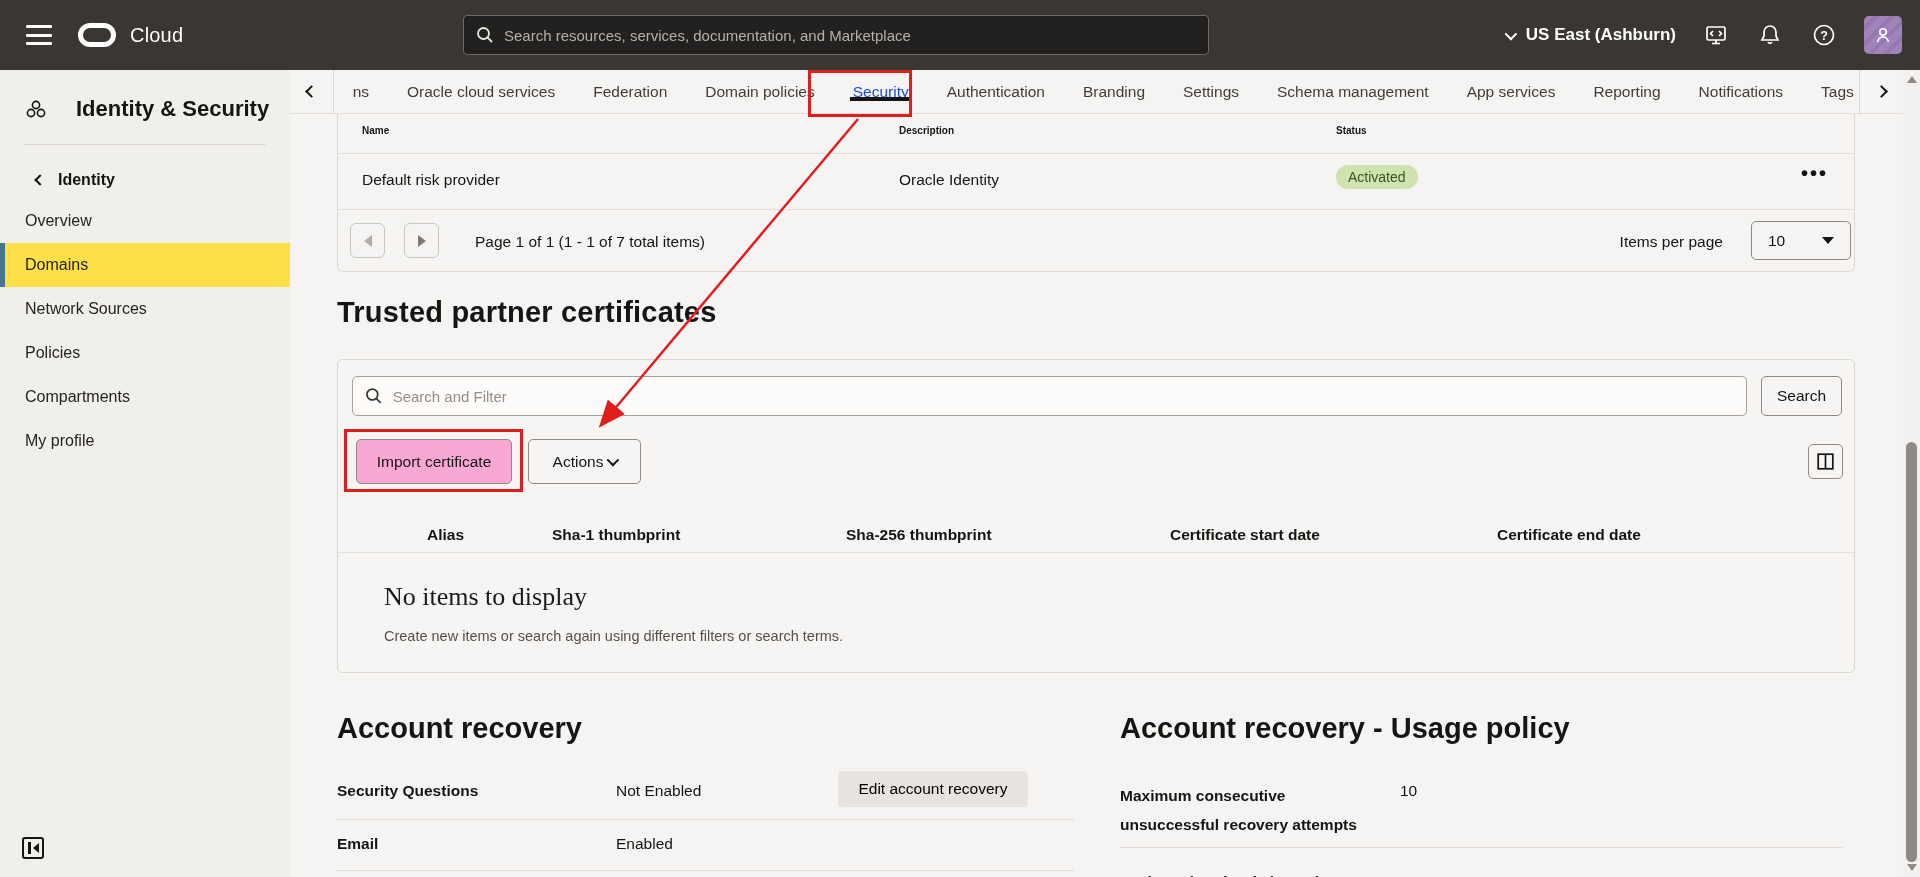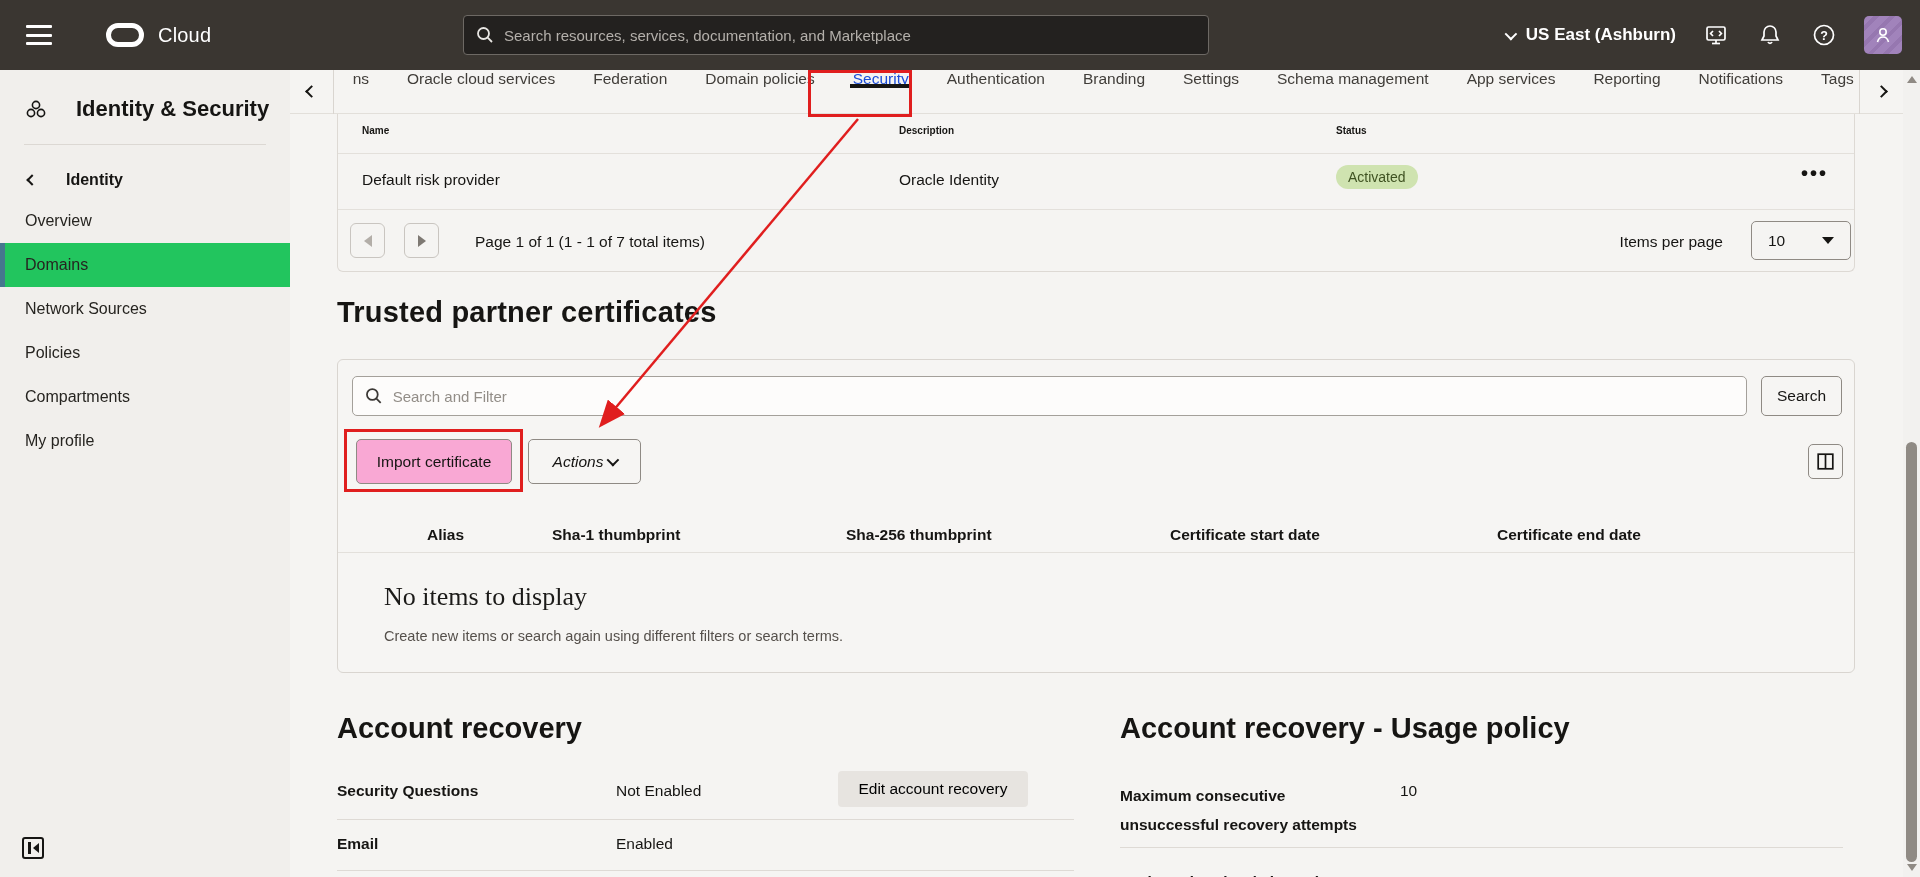--- a/index.html
+++ b/index.html
@@ -4,53 +4,53 @@
 <style>
   * { margin:0; padding:0; box-sizing:border-box; }
   html,body { width:1920px; height:877px; overflow:hidden; }
   body { font-family:"Liberation Sans", sans-serif; background:#f5f4f2; color:#161513; }
   .page { position:relative; width:1920px; height:877px; }
 
   
   .topbar { position:absolute; left:0; top:0; width:1920px; height:70px; background:#3a3631; display:flex; align-items:center; z-index:30; }
   .hamburger { width:26px; height:20px; margin-left:26px; display:flex; flex-direction:column; justify-content:space-between; cursor:pointer; }
   .hamburger span { display:block; height:3px; background:#fff; border-radius:1px; }
-  .brand { display:flex; align-items:center; margin-left:54px; }
+  .brand { display:flex; align-items:center; margin-left:26px; }
   .o-logo { width:38px; height:24px; border:5px solid #fff; border-radius:13px; }
   .brand-name { color:#fff; font-size:20px; font-weight:500; margin-left:14px; letter-spacing:.2px; }
   .hdr-search { position:absolute; left:463px; top:15px; width:746px; height:40px; background:#23211f; border:1px solid #6d6964; border-radius:4px; display:flex; align-items:center; padding:0 12px; }
   .hdr-search svg { flex:none; }
   .hdr-search input { background:transparent; border:none; outline:none; color:#e8e6e3; font-size:15px; margin-left:10px; width:100%; font-family:"Liberation Sans",sans-serif; }
   .hdr-search input::placeholder { color:#b4b0ab; }
   .hdr-right { position:absolute; right:18px; top:0; height:70px; display:flex; align-items:center; gap:26px; }
   .region { display:flex; align-items:center; gap:12px; color:#fff; font-size:17px; font-weight:bold; cursor:pointer; }
   .chev { display:inline-block; width:9px; height:9px; border-right:2px solid; border-bottom:2px solid; }
   .chev.down { transform:rotate(45deg) translateY(-2px); }
   .chev.left { transform:rotate(135deg); }
   .chev.right { transform:rotate(-45deg); }
   .hdr-icon { width:28px; height:28px; display:flex; align-items:center; justify-content:center; cursor:pointer; }
   .avatar { width:38px; height:38px; border-radius:5px; background:repeating-linear-gradient(135deg,#a183bb 0 7px,#9677b0 7px 11px); display:flex; align-items:center; justify-content:center; cursor:pointer; }
 
   
   .sidebar { position:absolute; left:0; top:70px; width:290px; bottom:0; background:#f1efec; z-index:20; }
   .sb-title { display:flex; align-items:center; gap:28px; padding:26px 0 22px 24px; font-size:22px; font-weight:bold; }
   .sb-sep { height:1px; background:#dcd8d3; margin:0 0 0 24px; width:242px; }
-  .sb-back { display:flex; align-items:center; gap:30px; padding:26px 0 10px 28px; font-size:16px; font-weight:bold; cursor:pointer; }
+  .sb-back { display:flex; align-items:center; gap:14px; padding:26px 0 10px 36px; font-size:16px; font-weight:bold; cursor:pointer; }
   .sb-back .chev { width:8px; height:8px; border-width:2px; }
   .sb-item { font-size:16px; color:#262420; padding:13px 0 13px 25px; cursor:pointer; position:relative; }
-  .sb-item.selected { background:#22c55e; border-left:5px solid #45788e; padding-left:20px; font-weight:400; }
+  .sb-item.selected { background:#fde047; border-left:5px solid #45788e; padding-left:20px; font-weight:400; }
   .sb-bottom-icon { position:absolute; left:22px; bottom:18px; width:22px; height:22px; border:2px solid #161513; border-radius:3px; display:flex; align-items:center; gap:2px; justify-content:center; cursor:pointer; }
   .sb-bottom-icon .bar { width:3px; height:12px; background:#161513; }
   .sb-bottom-icon .tri { width:0; height:0; border-top:5px solid transparent; border-bottom:5px solid transparent; border-right:6px solid #161513; }
 
   
   .tabbar { position:absolute; left:290px; top:70px; right:17px; height:44px; background:#f5f4f2; display:flex; align-items:center; border-bottom:1px solid #e2dfda; z-index:10; }
   .tab-nav-btn { width:44px; height:44px; display:flex; align-items:center; justify-content:center; cursor:pointer; border-right:1px solid #d9d5d0; color:#161513; }
   .tab-nav-btn.fwd { border-right:none; border-left:1px solid #d9d5d0; margin-left:auto; }
-  .tabs { display:flex; align-items:flex-start; height:44px; overflow:hidden; }
+  .tabs { display:flex; align-items:center; height:44px; overflow:hidden; }
   .tab { display:flex; align-items:center; padding:0 19px; font-size:15.5px; color:#403d39; cursor:pointer; white-space:nowrap; position:relative; }
   .tab.active { color:#1d4ed8; font-weight:400; }
   .tab.active::after { content:""; position:absolute; left:16px; right:16px; bottom:0; height:4px; background:#161513; }
 
   
   .content { position:absolute; left:290px; top:114px; right:17px; bottom:0; background:#f5f4f2; overflow:hidden; }
 
   .panel1 { position:absolute; left:47px; top:0; width:1518px; height:158px; border:1px solid #ddd9d4; border-top:none; border-radius:0 0 6px 6px; }
   .t-headrow { position:absolute; left:0; top:0; right:0; height:39px; }
   .t-headrow .th { position:absolute; top:11px; font-size:10px; font-weight:bold; }
@@ -71,21 +71,21 @@
 
   .section-h { position:absolute; left:47px; font-size:29px; font-weight:bold; letter-spacing:.2px; }
 
   .card { position:absolute; left:47px; top:245px; width:1518px; height:314px; border:1px solid #d9d5d0; border-radius:6px; background:#f6f5f3; }
   .card-search { position:absolute; left:14px; top:16px; width:1395px; height:40px; background:#fdfcfb; border:1px solid #a4a09a; border-radius:5px; display:flex; align-items:center; padding:8px 12px; }
   .card-search input { border:none; outline:none; background:transparent; font-size:15px; margin-left:10px; width:100%; font-family:"Liberation Sans",sans-serif; color:#161513; }
   .card-search input::placeholder { color:#928d87; }
   .btn { border:1px solid #8f8a84; border-radius:5px; background:#f6f5f3; font-size:15.5px; color:#161513; display:flex; align-items:center; justify-content:center; cursor:pointer; font-family:"Liberation Sans",sans-serif; }
   .search-btn { position:absolute; left:1423px; top:16px; width:81px; height:40px; }
   .import-btn { position:absolute; left:18px; top:79px; width:156px; height:45px; background:#f9a8d4; }
-  .actions-btn { position:absolute; left:190px; top:79px; width:113px; height:45px; gap:4px;font-style:italic; }
+  .actions-btn { position:absolute; left:190px; top:79px; width:113px; height:45px; gap:4px; }
   .cols-btn { position:absolute; left:1470px; top:84px; width:35px; height:35px; }
   .cert-headrow { position:absolute; left:0; right:14px; top:160px; height:32px; }
   .cert-headrow .th { position:absolute; font-size:15.5px; font-weight:bold; top:6px; }
   .empty-title { position:absolute; left:46px; top:222px; font-family:"Liberation Serif", serif; font-size:26px; color:#1b1a18; }
   .empty-sub { position:absolute; left:46px; top:268px; font-size:14.5px; color:#55504b; }
 
   .bottom { position:absolute; left:0; top:586px; right:0; height:291px; }
   .acct-h { position:absolute; top:12px; font-size:29px; font-weight:bold; }
   .kv-label { position:absolute; font-size:15.5px; font-weight:bold; }
   .kv-value { position:absolute; font-size:15.5px; }

